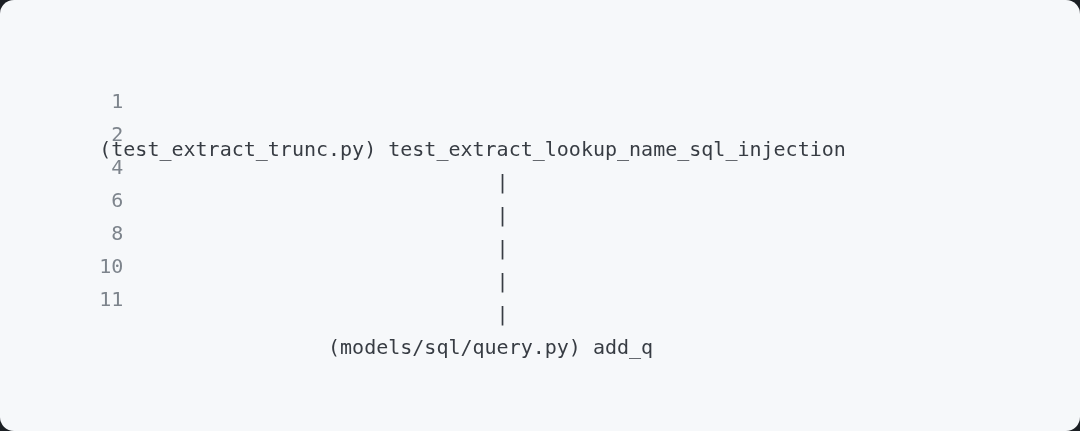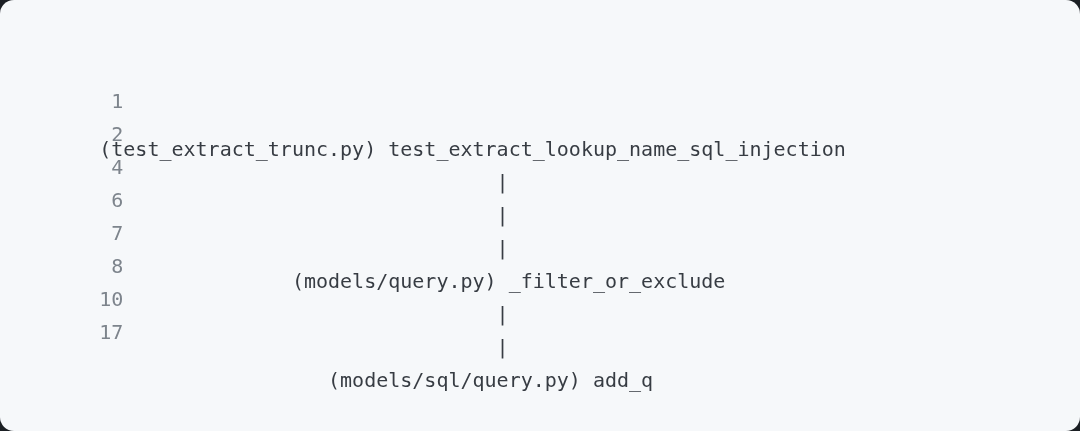--- a/index.html
+++ b/index.html
@@ -61,34 +61,30 @@
       <span class="ln">4</span>
       <span class="code">                                 |</span>
     </div>
 
 
     <div class="code-row">
       <span class="ln">6</span>
       <span class="code">                                 |</span>
     </div>
 
-    <div class="code-row">
-      <span class="ln">7</span>
-      <span class="code">                (models/query.py) _filter_or_exclude</span>
-    </div>
 
     <div class="code-row">
       <span class="ln">8</span>
       <span class="code">                                 |</span>
     </div>
 
 
     <div class="code-row">
       <span class="ln">10</span>
       <span class="code">                                 |</span>
     </div>
 
     <div class="code-row">
-      <span class="ln">17</span>
+      <span class="ln">11</span>
       <span class="code">                   (models/sql/query.py) add_q</span>
     </div>
 
 </div>
 
 </body></html>

